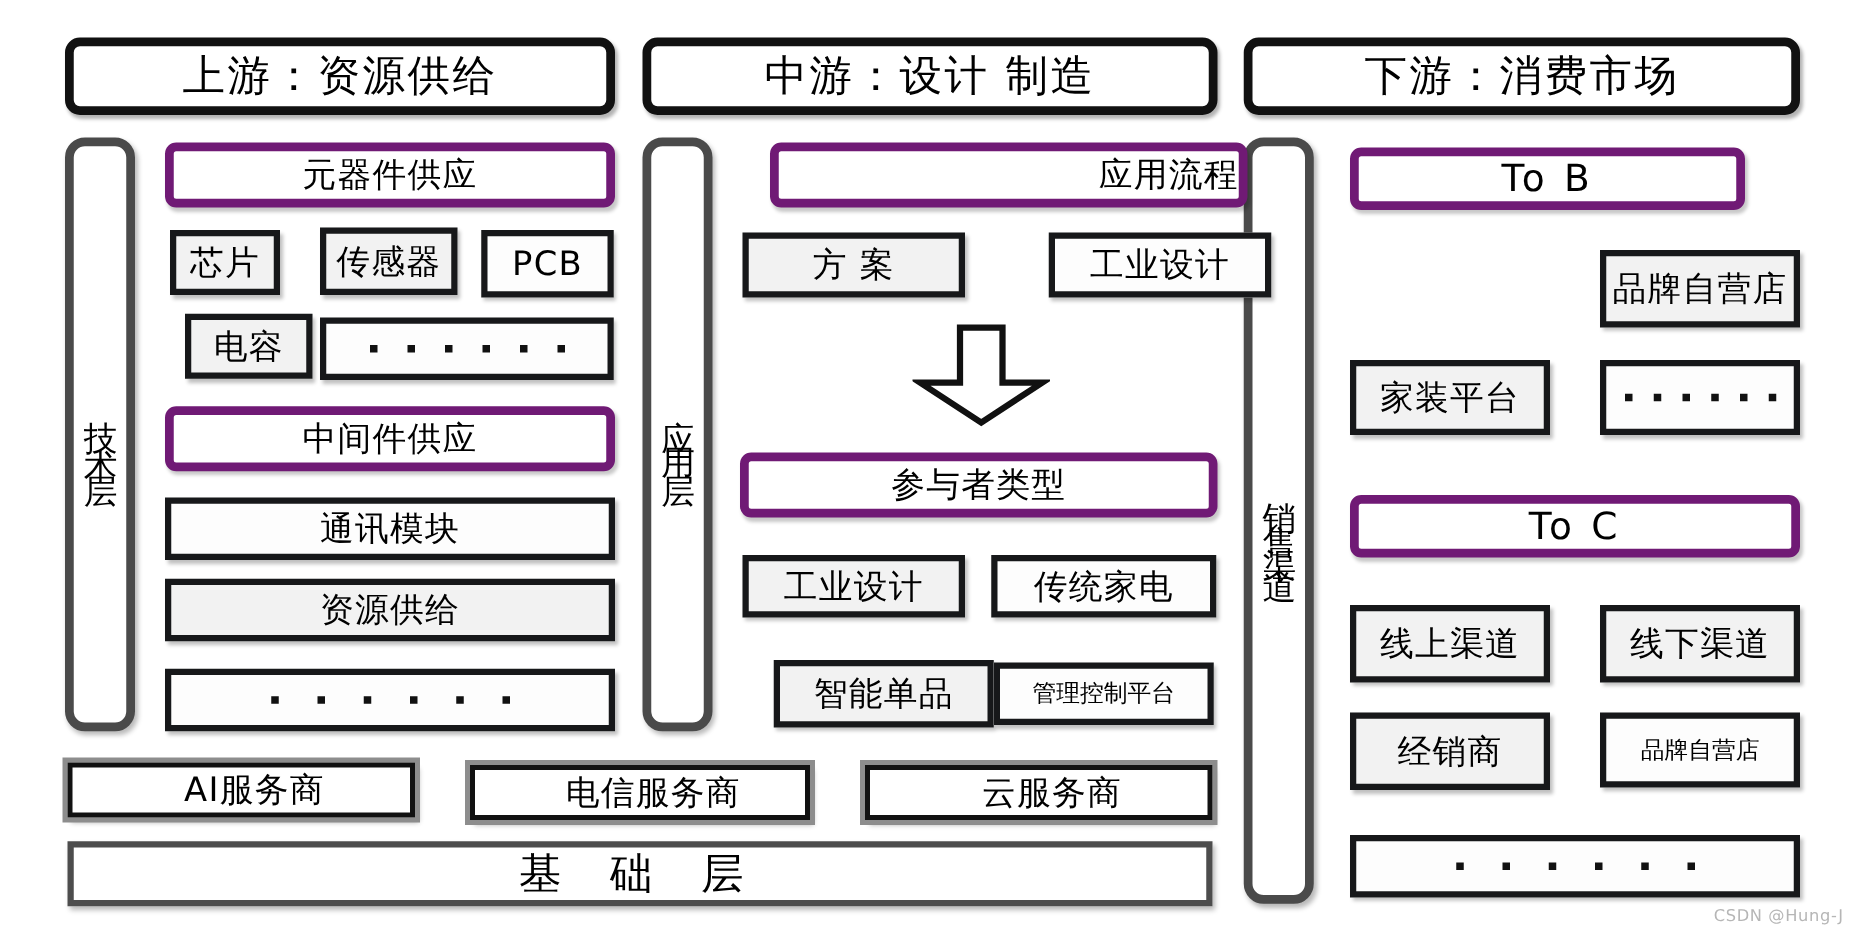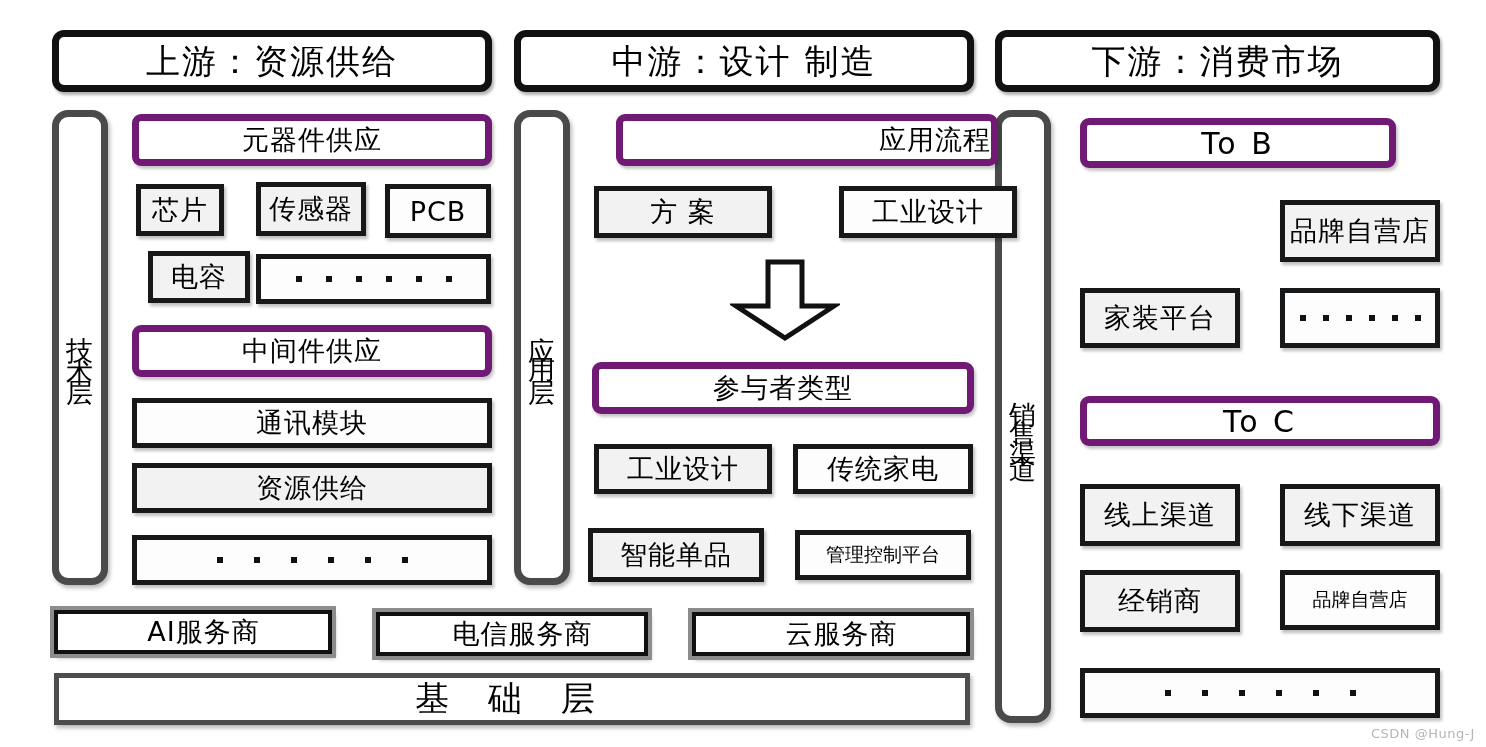--- a/index.html
+++ b/index.html
@@ -235,21 +235,21 @@
   </div>
 
   <div class="abs box" style="left:594px; top:444px; width:178px; height:50px;">
     <span class="t">工业设计</span>
   </div>
 
   <div class="abs box white" style="left:793px; top:444px; width:180px; height:50px;">
     <span class="t">传统家电</span>
   </div>
 
-  <div class="abs box" style="left:588px; top:528px; width:176px; height:54px;">
+  <div class="abs box" style="left:619px; top:528px; width:176px; height:54px;">
     <span class="t">智能单品</span>
   </div>
 
   <div class="abs box white" style="left:795px; top:530px; width:176px; height:50px;">
     <span class="t sm">管理控制平台</span>
   </div>
 
   <div class="abs gray-bar" style="left:1080px; top:118px; width:316px; height:50px;">
     <span class="t lat">To B</span>
   </div>

